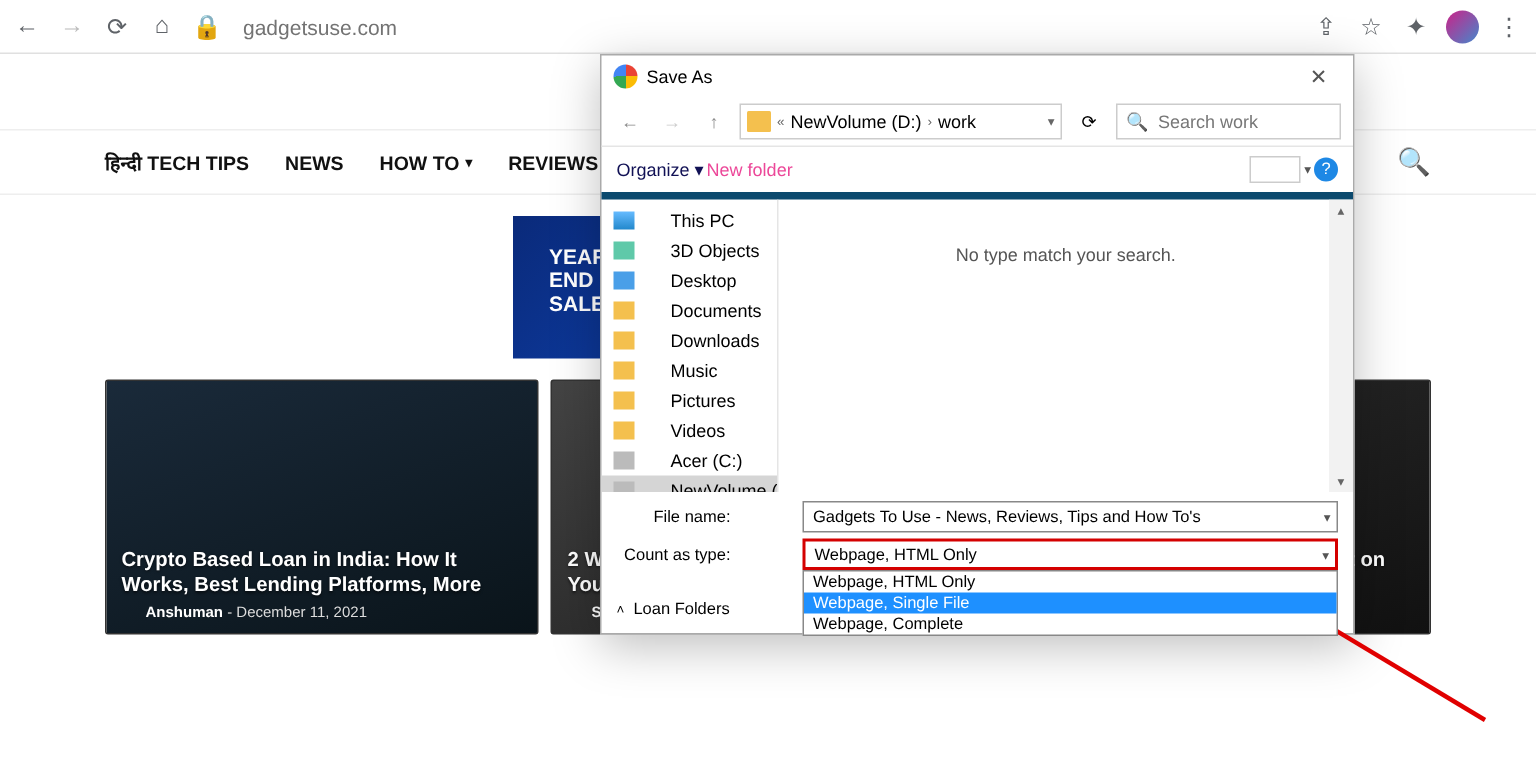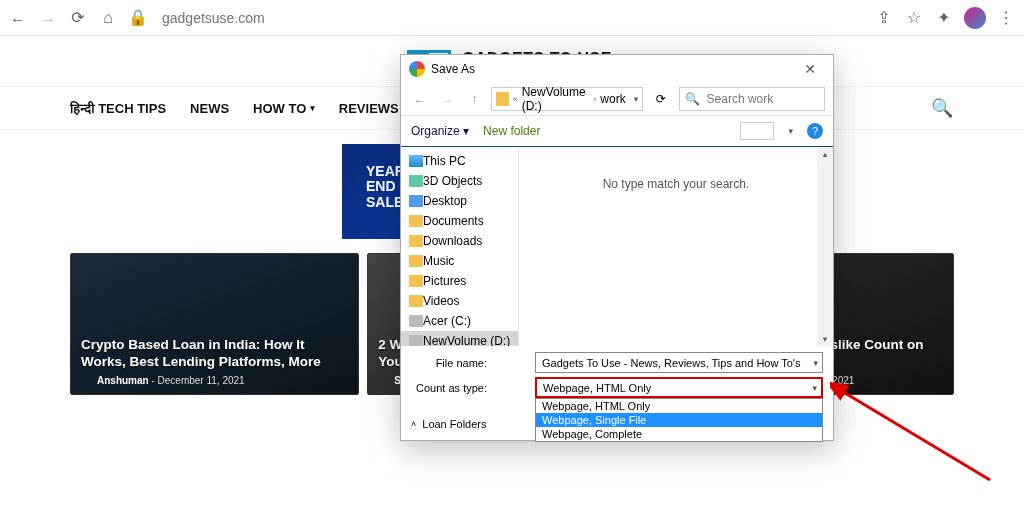--- a/index.html
+++ b/index.html
@@ -28,52 +28,52 @@
 .nav .item { cursor:pointer; display:flex; align-items:center; gap:4px; }
 .nav .spacer { flex:1; }
 .nav .search { font-size:18px; }
 
 .banner { display:flex; justify-content:center; padding:14px 0; }
 .banner-box { width:340px; height:95px; background:linear-gradient(135deg,#0a2a7a,#1050d0); position:relative; overflow:hidden; }
 .banner-badge { position:absolute; left:24px; top:20px; color:#fff; font-weight:900; font-size:14px; line-height:1.1; }
 .banner-badge span { display:block; }
 
 .cards { display:flex; gap:8px; padding:0 70px; }
-.card { flex:1; height:142px; border:1px solid #333; border-radius:2px; position:relative; overflow:hidden; color:#fff;padding-left:33px; }
+.card { flex:1; height:170px; border:1px solid #333; border-radius:2px; position:relative; overflow:hidden; color:#fff;padding-left:33px; }
 .c1 { background:linear-gradient(160deg,#1a2a3a,#0a141a); }
 .c2 { background:linear-gradient(160deg,#444,#222); }
 .c3 { background:linear-gradient(160deg,#2a2a2a,#111); }
 .card-body { position:absolute; left:10px; right:10px; bottom:8px; }
 .card-title { font-size:13.5px; font-weight:700; line-height:1.25; margin-bottom:4px; text-shadow:0 1px 2px rgba(0,0,0,0.6); }
 .card-meta { font-size:10px; color:#ddd; }
 .card-meta .auth { font-weight:700; color:#fff;margin-left:16px; }
 
 
-.dialog { position:absolute; left:400px; top:36px; width:434px; height:387px; background:#fff; border:1px solid #aaa; box-shadow:0 8px 30px rgba(0,0,0,0.25); display:flex; flex-direction:column; font-size:12px;margin-top:18px; }
+.dialog { position:absolute; left:400px; top:36px; width:503px; height:387px; background:#fff; border:1px solid #aaa; box-shadow:0 8px 30px rgba(0,0,0,0.25); display:flex; flex-direction:column; font-size:12px; }
 .dlg-title { display:flex; align-items:center; padding:6px 8px; }
 .dlg-title .ico { width:16px; height:16px; border-radius:50%; background:conic-gradient(#ea4335 0 90deg,#fbbc05 90deg 180deg,#34a853 180deg 270deg,#4285f4 270deg 360deg); margin-right:6px; }
 .dlg-title .txt { flex:1; font-size:12px; }
 .dlg-close { width:30px; text-align:center; font-size:14px; cursor:pointer; color:#555; }
 .dlg-nav { display:flex; align-items:center; gap:6px; padding:4px 8px; }
 .dlg-nav .nbtn { width:22px; height:22px; display:flex; align-items:center; justify-content:center; color:#888; }
 .dlg-path { flex:1; border:1px solid #ccc; height:24px; display:flex; align-items:center; padding:0 4px; gap:4px; }
 .dlg-path .folder { width:16px; height:14px; background:#f4c04e; border-radius:1px; }
 .dlg-path .seg { color:#000; }
 .dlg-path .chev { color:#666; font-size:9px; }
 .dlg-refresh { width:24px; height:24px; display:flex; align-items:center; justify-content:center; border:1px solid transparent; }
 .dlg-searchbox { width:150px; height:24px; border:1px solid #ccc; display:flex; align-items:center; padding:0 6px; color:#777; gap:6px; }
-.dlg-toolbar { display:flex; align-items:center; gap:14px; padding:6px 10px; border-top:1px solid #e5e5e5; border-bottom:1px solid #0c4a6e; }
+.dlg-toolbar { display:flex; align-items:center; gap:2px; padding:6px 10px; border-top:1px solid #e5e5e5; border-bottom:5px solid #0c4a6e; }
 .dlg-toolbar .org { color:#115; cursor:pointer; }
-.dlg-toolbar .nf { color:#4d7c0f; cursor:pointer; }
+.dlg-toolbar .nf { color:#ec4899; cursor:pointer; }
 .dlg-toolbar .sp { flex:1; }
 .dlg-toolbar .view { width:34px; height:18px; border:1px solid #ccc; }
 .dlg-toolbar .help { width:16px; height:16px; border-radius:50%; background:#1e88e5; color:#fff; font-size:11px; display:flex; align-items:center; justify-content:center; }
 .dlg-body { flex:1; display:flex; overflow:hidden; }
 .tree { width:118px; border-right:1px solid #e5e5e5; padding:4px 0; overflow:hidden; }
-.tree .tn { padding:3px 6px 3px 8px; display:flex; align-items:center; gap:0; white-space:nowrap; cursor:pointer; }
+.tree .tn { padding:3px 6px 3px 8px; display:flex; align-items:center; gap:24px; white-space:nowrap; cursor:pointer; }
 .tree .tn.sel { background:#d5d5d5; }
 .tree .tn .ic { width:14px; height:12px; flex:0 0 auto; }
 .ic.pc { background:linear-gradient(#6bf,#28c); }
 .ic.f3d { background:#5fc9a9; }
 .ic.desk { background:#4a9fe8; }
 .ic.doc { background:#f4c04e; }
 .ic.dl { background:#f4c04e; }
 .ic.mu { background:#f4c04e; }
 .ic.pic { background:#f4c04e; }
 .ic.vid { background:#f4c04e; }

